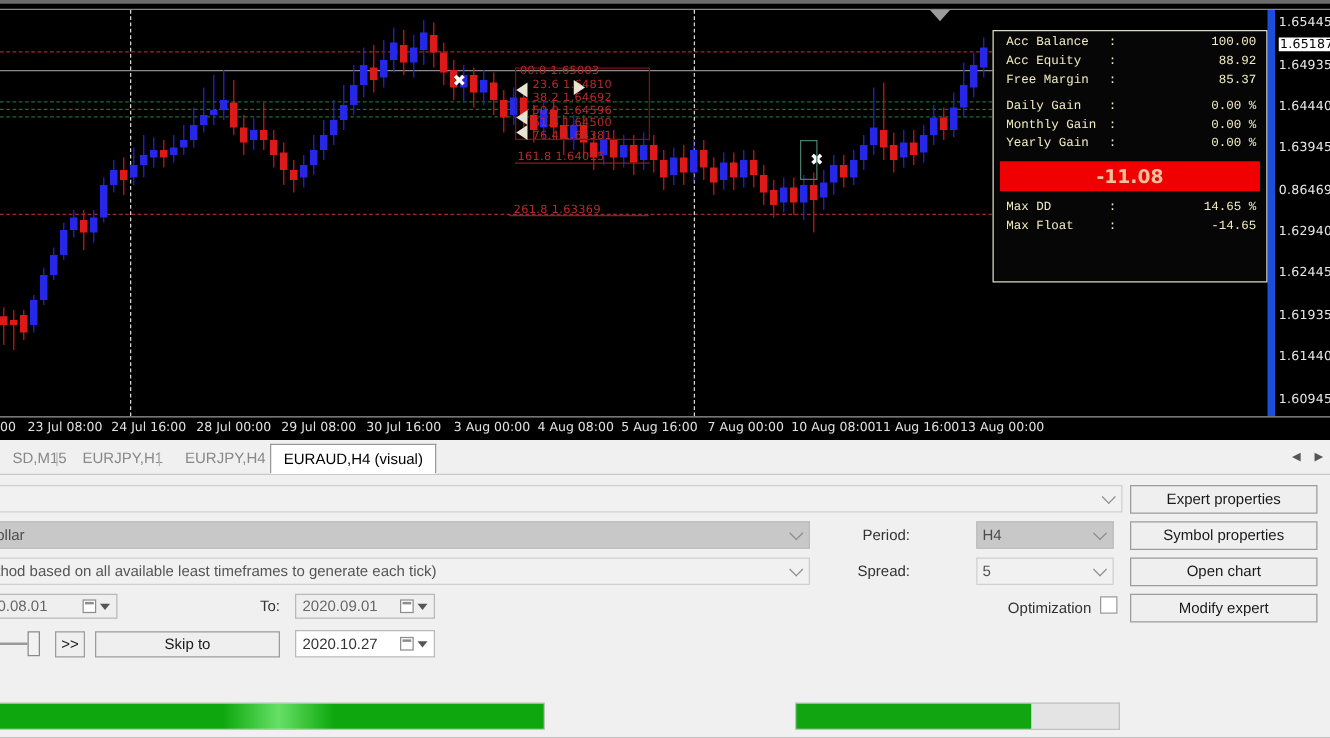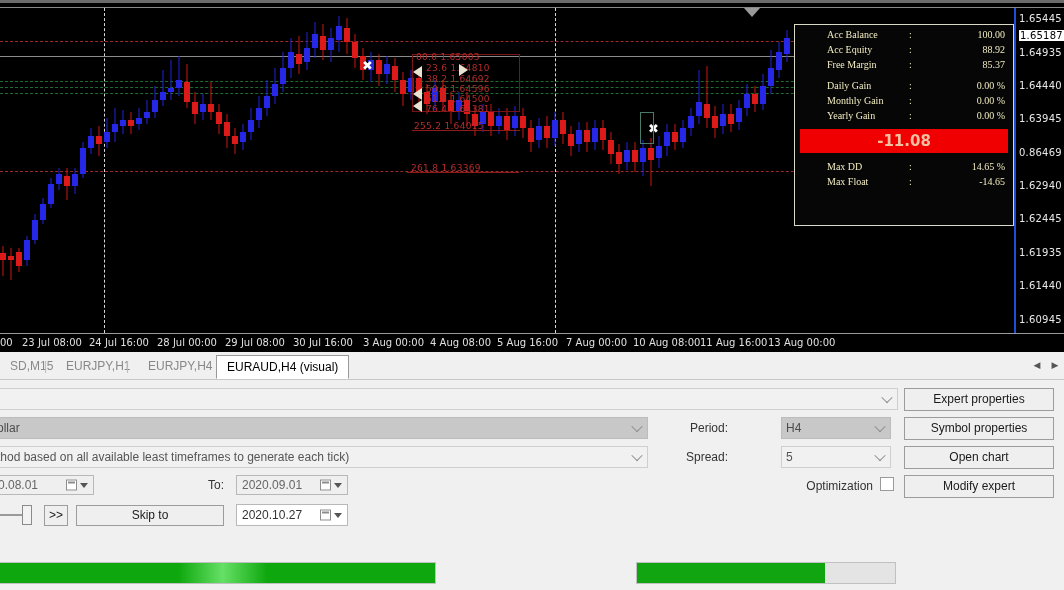--- a/index.html
+++ b/index.html
@@ -22,21 +22,21 @@
   }
   .chart-topline {
     position: absolute; left: 0; top: 0; width: 1064px; height: 8px;
     background: #000; border-bottom: 1px solid #888;
   }
   .chart-topline:after{
     content:""; position:absolute; left:0; top:0; width:1064px; height:3px; background:#6b6b6b;
   }
   .price-axis {
     position: absolute; left: 1014px; top: 8px; width: 50px; height: 325px;
-    background: #000; border-left: 2px solid #1d4ed8;
+    background: #000; border-left: 6px solid #1d4ed8;
   }
   .price-tick {
     position: absolute; left: 3px; color: #e8e8e8;
     font-family: "DejaVu Sans", sans-serif; font-size: 10px; white-space: nowrap;
     letter-spacing: .2px;
   }
   .price-tick.current {
     background: #ffffff; color: #000; padding: 0 1px; font-weight: 400;
   }
   .time-axis {
@@ -93,21 +93,21 @@
     background: #060606; border: 1px solid #d9d9c8;
   }
   .ea-title {
     margin: 5px 5px 3px 5px; height: 26px; background: #1414e0;
     color: #ffffff; text-align: center; font-size: 17px; font-weight: bold;
     font-family: "DejaVu Sans", sans-serif; line-height: 26px;
     letter-spacing: -.3px;
   }
   .ea-rows { padding: 2px 8px 0 10px; }
   .ea-row { display: flex; align-items: center; height: 15px; font-size: 10px;
-    font-family: Liberation Serif, serif; color: #f2ecc0; margin-left: 22px; }
+    font-family: Liberation Mono, monospace; color: #f2ecc0; }
   .ea-row .lbl { width: 82px; }
   .ea-row .col { width: 18px; }
   .ea-row .val { flex: 1; text-align: right; }
   .ea-gap { height: 6px; }
   .ea-profit {
     margin: 6px 5px 4px 5px; height: 24px; background: #f00000;
     color: #f2c0a0; text-align: center; font-size: 15px; font-weight: bold;
     font-family: "DejaVu Sans", sans-serif; line-height: 24px;
   }
 
@@ -619,21 +619,21 @@
       <div class="fib-box" style="left:412px;top:46px;width:108px;height:58px;"></div>
       <div class="fib-line" style="left:412px;top:122px;width:108px;"></div>
       <div class="fib-line" style="left:407px;top:164px;width:112px;"></div>
       <div id="fiblabels">
           <div class="fib-label" style="left: 416px; top: 44px;">00.0  1.65003</div>
           <div class="fib-label" style="left: 426px; top: 55px;">23.6  1.64810</div>
           <div class="fib-label" style="left: 426px; top: 66px;">38.2  1.64692</div>
           <div class="fib-label" style="left: 426px; top: 76px;">50.0  1.64596</div>
           <div class="fib-label" style="left: 426px; top: 86px;">61.8  1.64500</div>
           <div class="fib-label" style="left: 426px; top: 96px;">76.4  1.64381</div>
-          <div class="fib-label" style="left: 414px; top: 113px;">255.2  1.64015</div>
+          <div class="fib-label" style="left: 414px; top: 113px;">161.8  1.64015</div>
           <div class="fib-label" style="left: 411px; top: 155px;">261.8  1.63369</div>
         </div>
 
       <div class="arrow-marker arrow-left" style="left:413px;top:58px;"></div>
       <div class="arrow-marker arrow-left" style="left:413px;top:80px;"></div>
       <div class="arrow-marker arrow-left" style="left:413px;top:92px;"></div>
       <div class="arrow-marker arrow-right" style="left:459px;top:56px;"></div>
 
       <div class="cursor-x" style="left:362px;top:50px;">✖</div>
       <div class="cursor-x" style="left:648px;top:113px;">✖</div>

